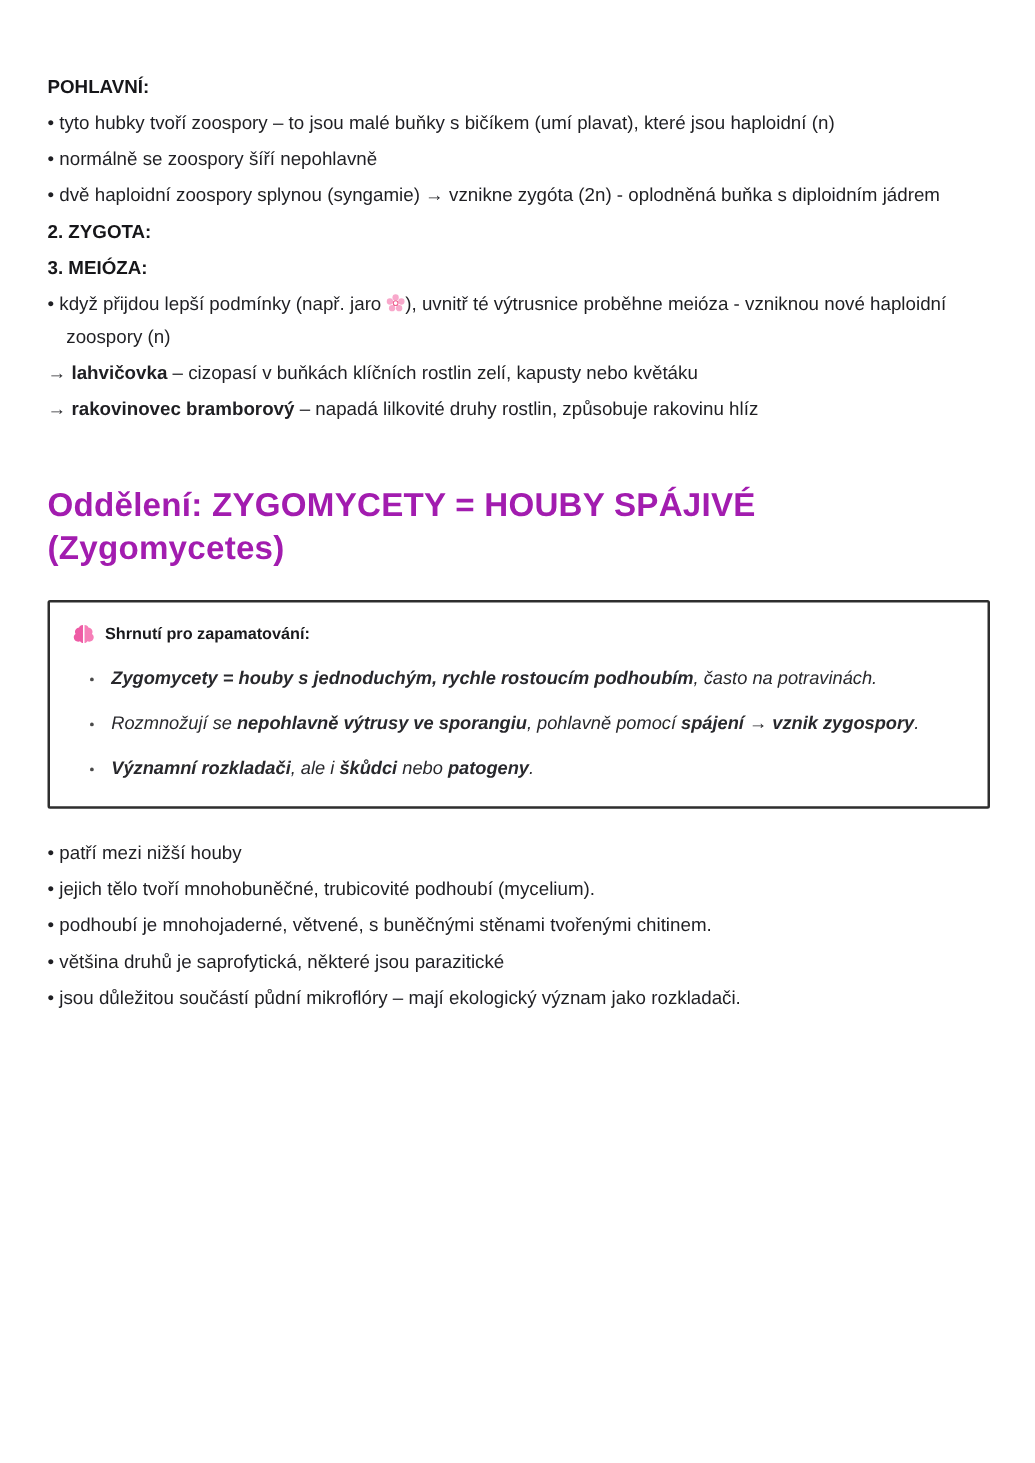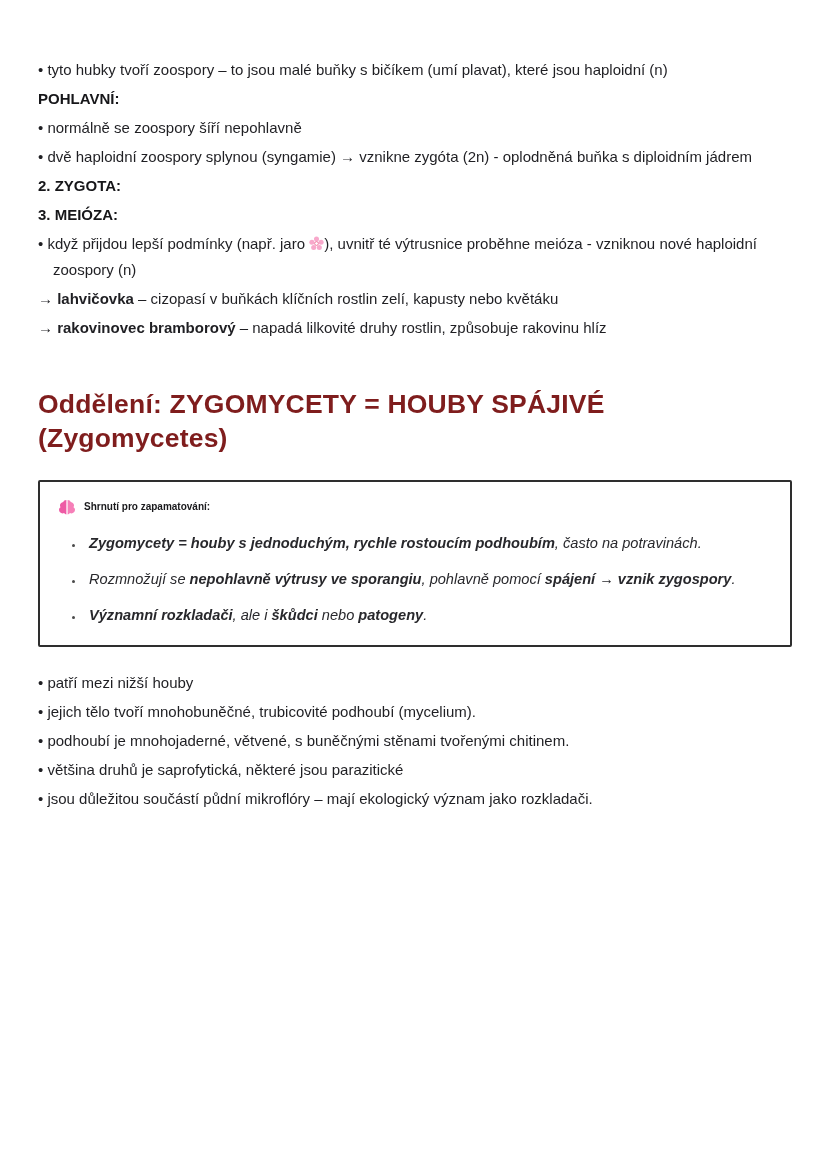--- a/index.html
+++ b/index.html
@@ -14,55 +14,55 @@
   }
   .page { padding: 57px 36px 0 38px; width: 828px; }
   .para { font-size: 15px; line-height: 26px; margin: 0 0 3px 0; }
   .hd { font-weight: 700; color: #161619; }
   .bullet { padding-left: 15px; text-indent: -15px; }
   .b { font-weight: 700; }
   .gap-before { margin-top: 21px; }
   .main-heading {
     font-size: 26.5px;
     font-weight: 700;
-    color: #7f1d1d;
+    color: #a21caf;
     line-height: 34px;
     margin: 46px 0 0 0;
     letter-spacing: 0.2px;
   }
   .summary-box {
     margin-top: 25px;
     border: 2px solid #2e2e2e;
     border-radius: 2px;
     padding: 15px 20px 19px 18px;
   }
   .box-title {
-    font-size: 10px;
+    font-size: 13px;
     font-weight: 700;
     line-height: 20px;
     display: flex;
     align-items: center;
     gap: 8px;
     color: #19191c;
   }
   .box-list { margin: 16px 0 0 0; padding: 0 0 0 27px; list-style: disc outside; font-style: italic; }
   .box-item { font-size: 14.6px; line-height: 21px; color: #28282c; padding-left: 4px; }
   .box-item::marker { color: #4a4a4a; font-size: 11px; }
   .box-item + .box-item { margin-top: 15px; }
   .bottom { margin-top: 23px; }
   .icon { display: inline-block; vertical-align: -2px; line-height: 0; }
   .icon svg { display: block; }
 </style>
 </head>
 <body>
 
 <div class="page">
 
+  <p class="para hd">POHLAVNÍ:</p>
   <p class="para bullet">• tyto hubky tvoří zoospory – to jsou malé buňky s bičíkem (umí plavat), které jsou haploidní (n)</p>
-  <p class="para hd">POHLAVNÍ:</p>
   <p class="para bullet">• normálně se zoospory šíří nepohlavně</p>
   <p class="para bullet">• dvě haploidní zoospory splynou (syngamie) → vznikne zygóta (2n) - oplodněná buňka s diploidním jádrem</p>
   <p class="para hd">2. ZYGOTA:</p>
   <p class="para hd">3. MEIÓZA:</p>
   <p class="para bullet">
     <span>• když přijdou lepší podmínky (např. jaro </span><span class="icon"><svg width="15" height="15" viewBox="0 0 16 16">
           <g fill="#f8a8cb">
             <circle cx="8" cy="3.1" r="2.7"></circle>
             <circle cx="12.9" cy="6.6" r="2.7"></circle>
             <circle cx="11" cy="12.3" r="2.7"></circle>

